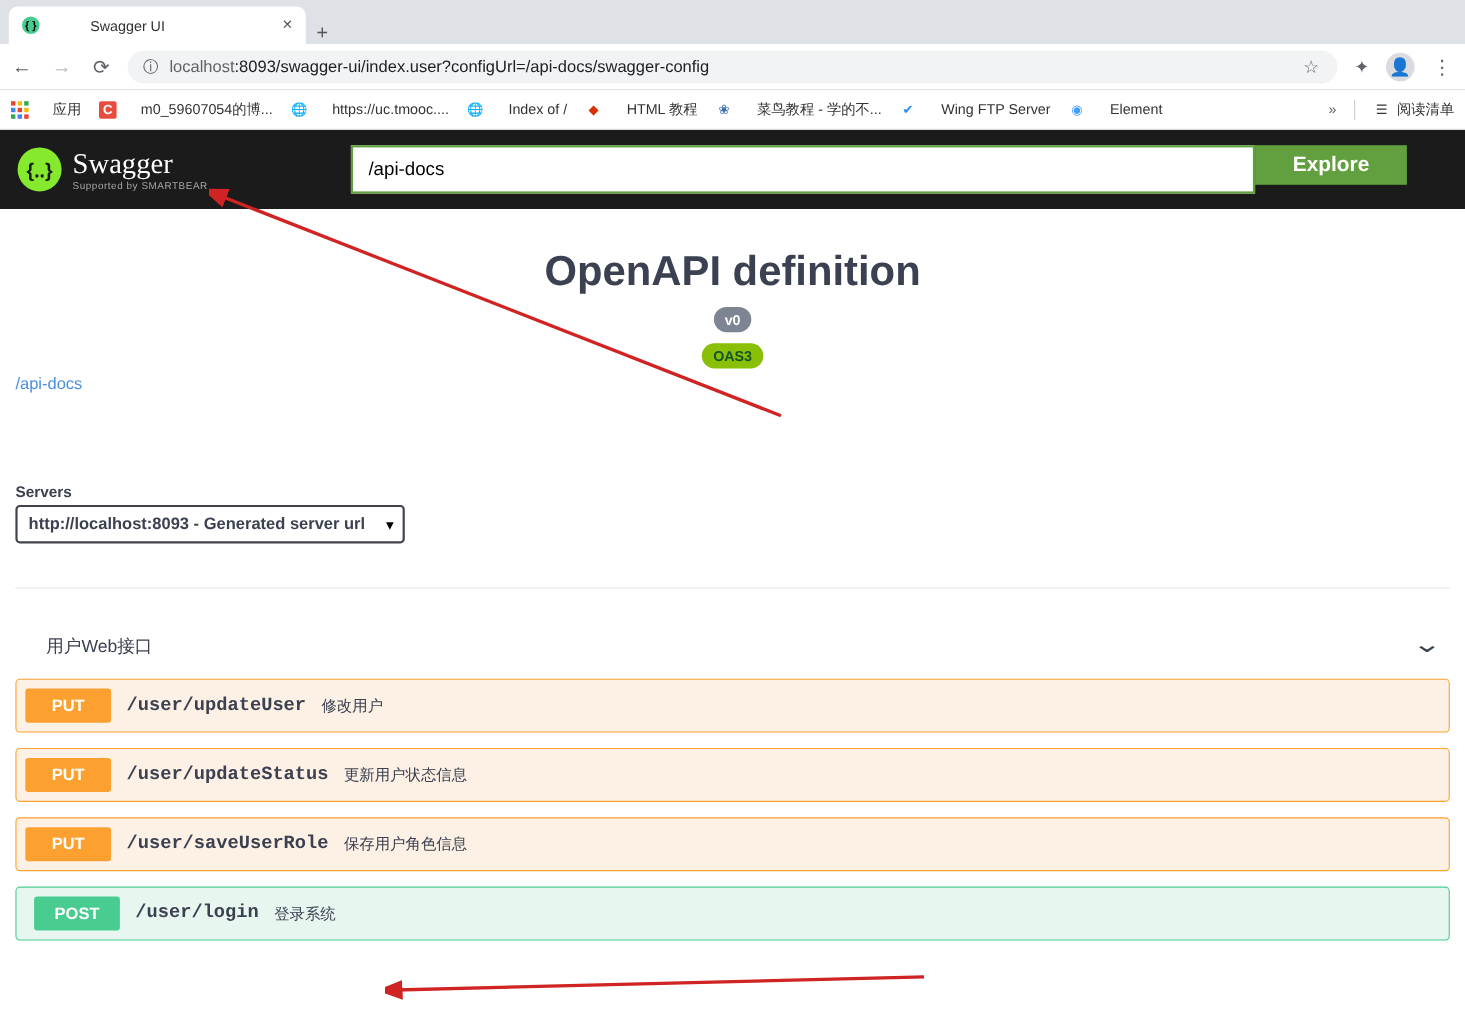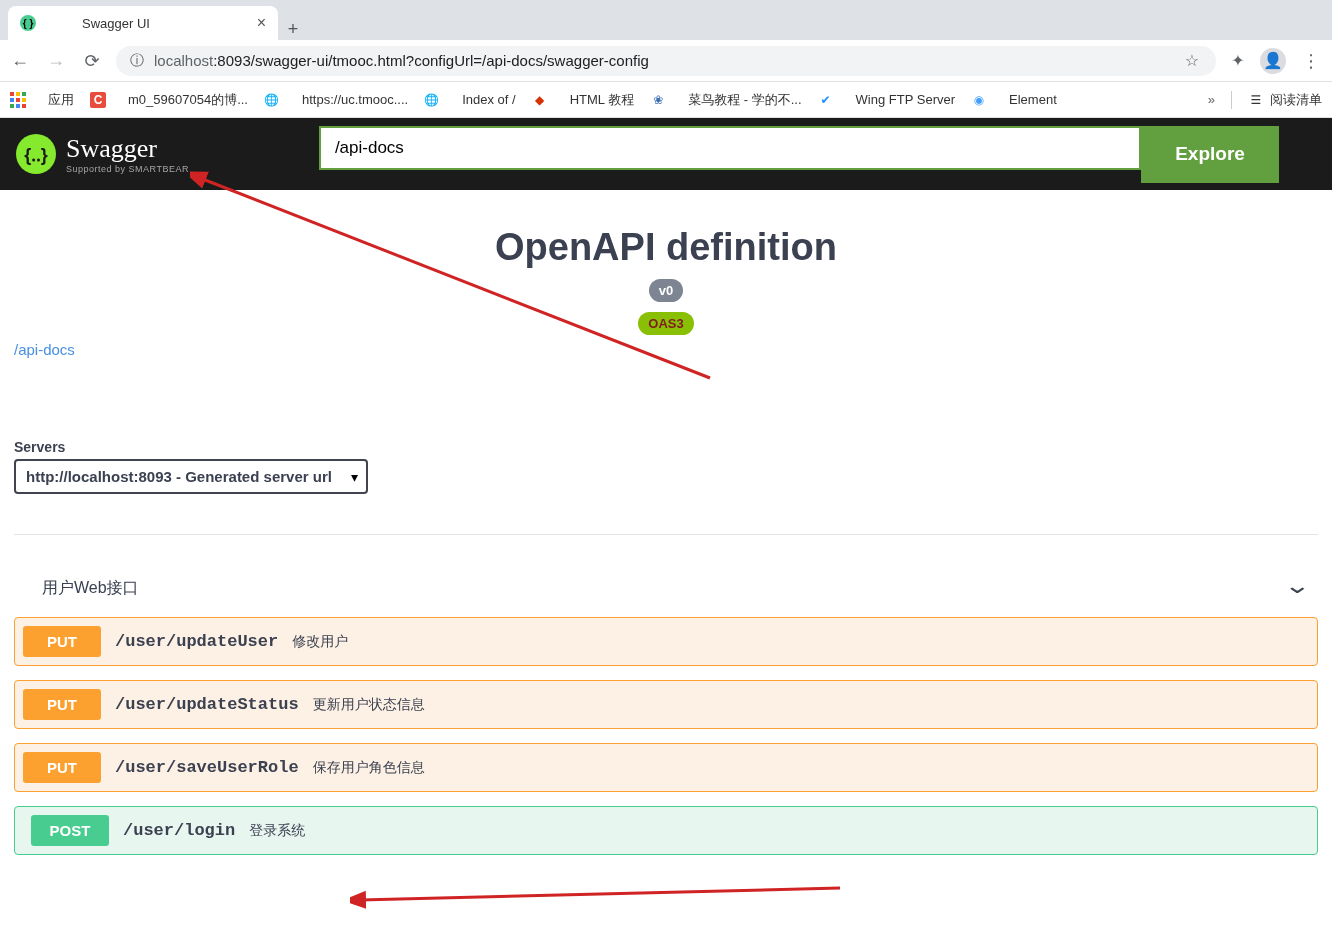--- a/index.html
+++ b/index.html
@@ -43,27 +43,27 @@
 
 .page { position:relative; height: calc(932px - 40px - 42px - 36px); overflow-y:auto; }
 
 .topbar { background: #1b1b1b; height: 72px; display:flex; align-items:center; padding: 0 16px; gap: 130px; }
 .logo { display:flex; align-items:center; gap:10px; }
 .logo-mark { width:40px; height:40px; background:#85ea2d; border-radius:50%; display:flex; align-items:center; justify-content:center; color:#1b1b1b; font-weight:bold; font-size:18px; }
 .logo-text { color:#fff; font-family: Georgia, serif; font-size:26px; }
 .logo-sub { color:#a6a6a6; font-size:9px; display:block; letter-spacing:0.5px; }
 .topbar-form { flex:1; display:flex; max-width: 960px; }
 .topbar-input { flex:1; border:2px solid #62a03f; background:#fff; font-size:17px; padding:0 14px; height:44px; outline:none; }
-.explore-btn { background:#62a03f; color:#fff; border:none; font-size:19px; font-weight:bold; padding:0 34px; height:57px; cursor:pointer; font-family:inherit; }
+.explore-btn { background:#62a03f; color:#fff; border:none; font-size:19px; font-weight:bold; padding:0 34px; height:36px; cursor:pointer; font-family:inherit; }
 
 .content { padding: 36px 14px 0; }
 .title-row { display:flex; align-items:center; gap:10px; margin-bottom:6px; position:relative;flex-direction:column; }
 .api-title { font-size:38px; font-weight:800; color:#3b4151; }
 .version-badge { background:#7d8492; color:#fff; border-radius:20px; padding:4px 10px; font-size:13px; font-weight:bold; }
-.oas-badge { background:#89bf04; color:#7f1d1d; border-radius:20px; padding:4px 10px; font-size:13px; font-weight:bold; }
+.oas-badge { background:#89bf04; color:#14532d; border-radius:20px; padding:4px 10px; font-size:13px; font-weight:bold; }
 .doc-link { color:#4990e2; font-size:15px; text-decoration:none; }
 
 .servers-block { margin-top: 80px; padding-bottom: 26px; }
 .servers-label { font-size:14px; font-weight:bold; color:#3b4151; margin-bottom:4px; }
 .server-select { border:2px solid #41444e; background:#fff; padding:7px 34px 7px 10px; font-size:15px; font-weight:bold; color:#3b4151; border-radius:4px; appearance:none; position:relative; font-family:inherit; }
 .select-wrap { position:relative; display:inline-block; }
 .select-wrap::after { content:"▾"; position:absolute; right:10px; top:50%; transform:translateY(-50%); pointer-events:none; font-size:14px; }
 
 .hr { border:none; border-top:1px solid #e4e4e4; margin: 14px 0 24px; }
 
@@ -97,21 +97,21 @@
   </div>
   <div class="new-tab">+</div>
 </div>
 
 <div class="addr-bar">
   <span class="nav-btn">←</span>
   <span class="nav-btn disabled">→</span>
   <span class="nav-btn">⟳</span>
   <div class="url-box">
     <span class="lock">ⓘ</span>
-    <span class="url"><span class="host">localhost</span><span>:8093/swagger-ui/tmooc.html?configUrl=/api-docs/swagger-config</span></span>
+    <span class="url"><span class="host">localhost</span><span>:8093/swagger-ui/index.user?configUrl=/api-docs/swagger-config</span></span>
     <span style="margin-left:auto" class="chrome-icon">☆</span>
   </div>
   <span class="chrome-icon">✦</span>
   <span class="chrome-icon" style="background:#dadce0;border-radius:50%;width:26px;height:26px;display:flex;align-items:center;justify-content:center;">👤</span>
   <span class="chrome-more">⋮</span>
 </div>
 
 <div class="bookmarks">
   <div class="bm">
     <span class="apps-grid">

